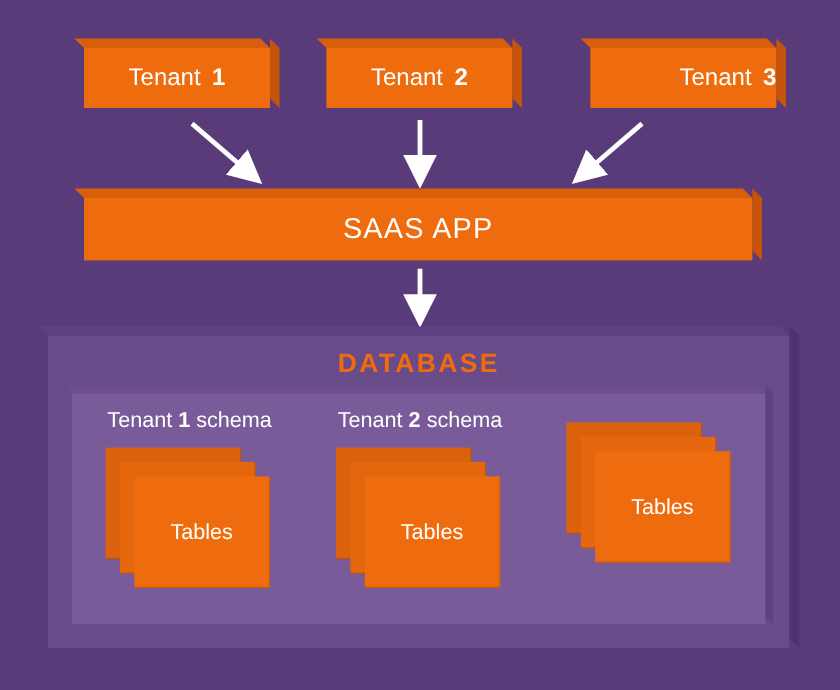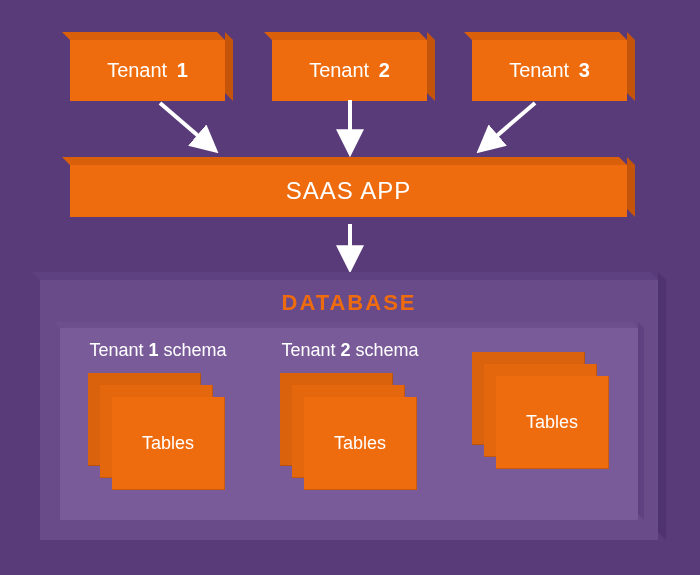--- a/index.html
+++ b/index.html
@@ -27,25 +27,25 @@
     transform-origin:bottom left;
   }
   .block::after{ 
     content:"";
     position:absolute;
     right:-8px;top:-8px;width:8px;height:100%;
     background:#c4540a;
     transform:skewY(45deg);
     transform-origin:top left;
   }
-  .tenant{width:155px;height:61px;top:40px;font-size:20px;font-weight:300;}
+  .tenant{width:155px;height:50px;top:40px;font-size:20px;font-weight:300;}
   .tenant b{font-weight:700;margin-left:4px;}
   #t1{left:70px;}
   #t2{left:272px;}
-  #t3{left:472px;}
+  #t3{left:492px;justify-content:flex-end;}
 
   #saas{left:70px;top:165px;width:557px;height:52px;font-size:24px;letter-spacing:1px;justify-content:center;}
 
   
   .db{
     position:absolute;left:40px;top:280px;width:618px;height:260px;
     background:#6a4b8a;
     box-sizing:border-box;
   }
   .db::before{

